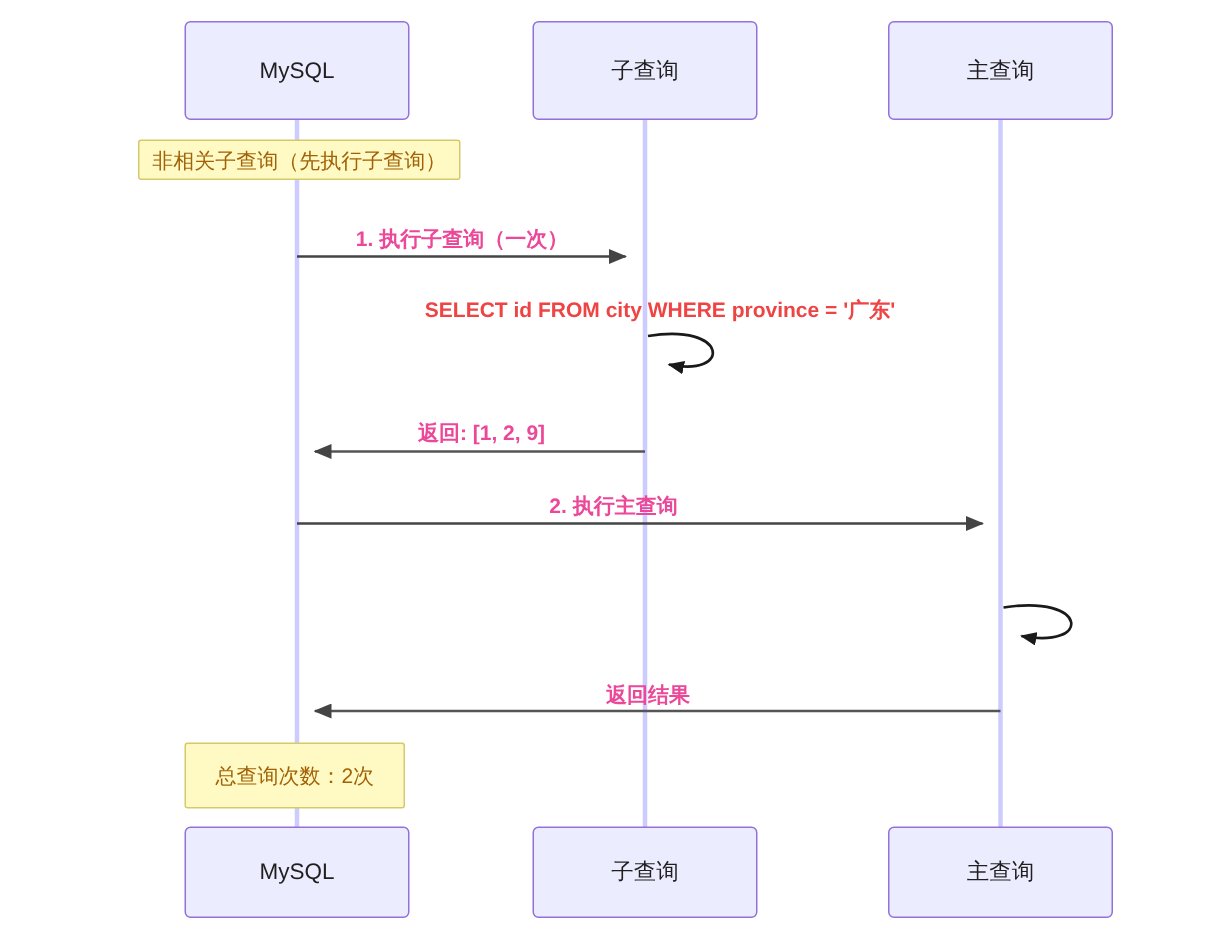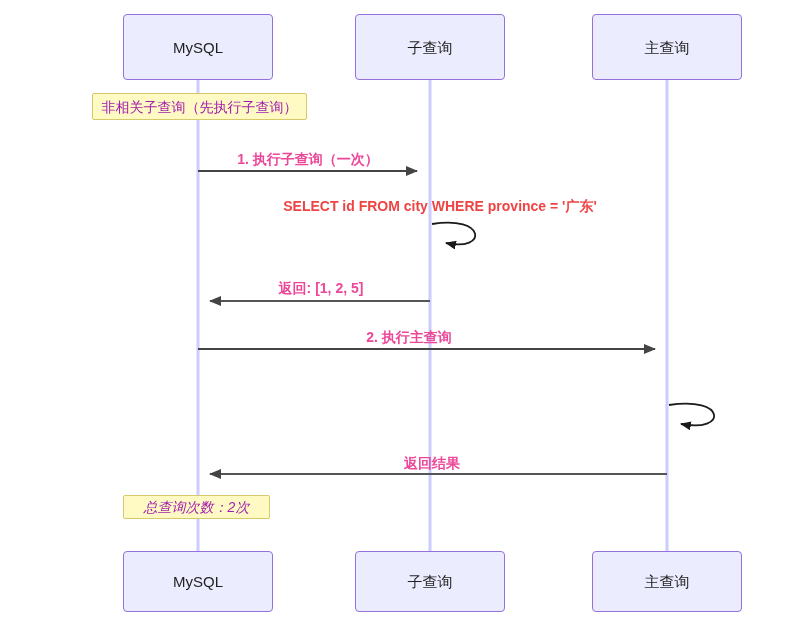--- a/index.html
+++ b/index.html
@@ -54,21 +54,21 @@
     background: #FFF9C4;
     border: 1px solid #D6C96A;
     border-radius: 2px;
     display: flex;
     align-items: center;
     justify-content: center;
     padding: 0 10px;
   }
   .note-label {
     font-size: 14px;
-    color: #a21caf;
+    color: #a16207;
     white-space: nowrap;
     line-height: 1;
     text-align: right;
   }
 
   
   .msg-label {
     position: absolute;
     font-size: 14px;
     font-weight: bold;
@@ -133,28 +133,28 @@
   </div>
 
   <div class="note-box" style="left:56px; top:93px; width:215px; height:27px;">
     <span class="note-label">非相关子查询（先执行子查询）</span>
   </div>
 
   <div class="msg-label" style="left:272px; top:152px;">1. 执行子查询（一次）</div>
 
   <div class="sql-label" style="left:404px; top:199px;">SELECT id FROM city WHERE province = '广东'</div>
 
-  <div class="msg-label" style="left:285px; top:281px;">返回: [1, 2, 5]</div>
+  <div class="msg-label" style="left:285px; top:281px;">返回: [1, 2, 9]</div>
 
   <div class="msg-label" style="left:373px; top:330px;text-align:center;">2. 执行主查询</div>
 
 
   <div class="msg-label" style="left:396px; top:456px;">返回结果</div>
 
-  <div class="note-box" style="left:87px; top:495px; width:147px; height:24px;font-style:italic;">
+  <div class="note-box" style="left:87px; top:495px; width:147px; height:44px;">
     <span class="note-label">总查询次数：2次</span>
   </div>
 
   <div class="actor-box" style="left:87px; top:551px; width:150px; height:61px;">
     <span class="actor-label">MySQL</span>
   </div>
   <div class="actor-box" style="left:319px; top:551px; width:150px; height:61px;">
     <span class="actor-label">子查询</span>
   </div>
   <div class="actor-box" style="left:556px; top:551px; width:150px; height:61px;">

